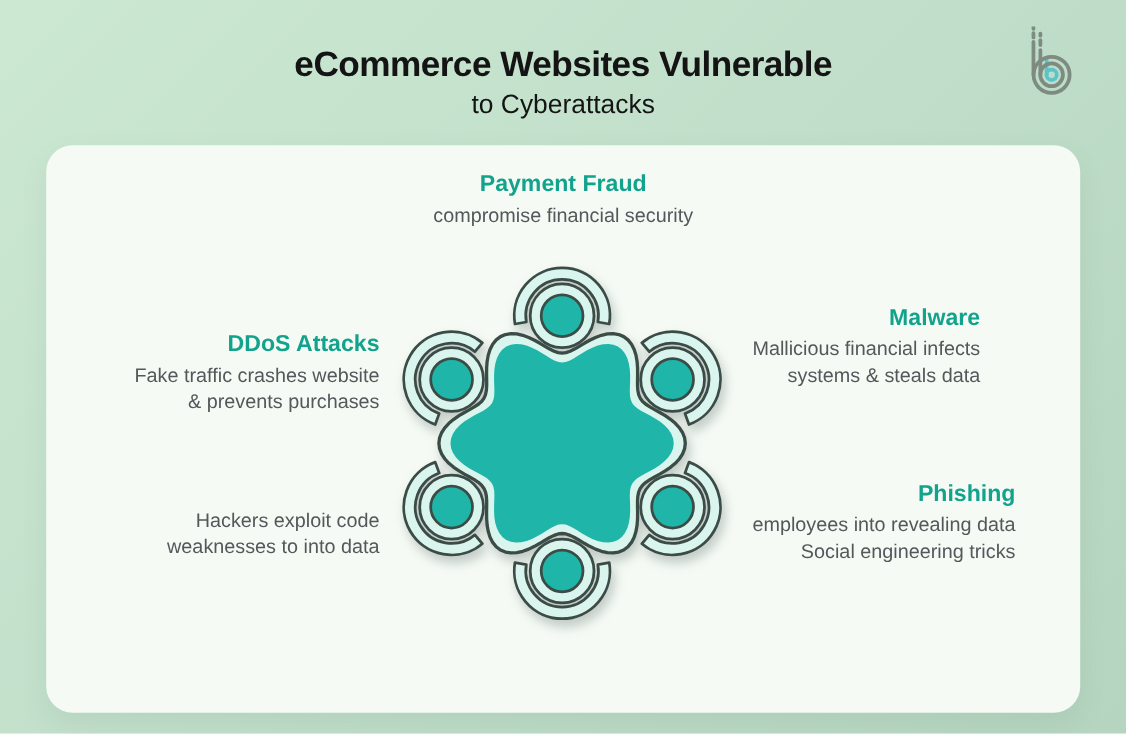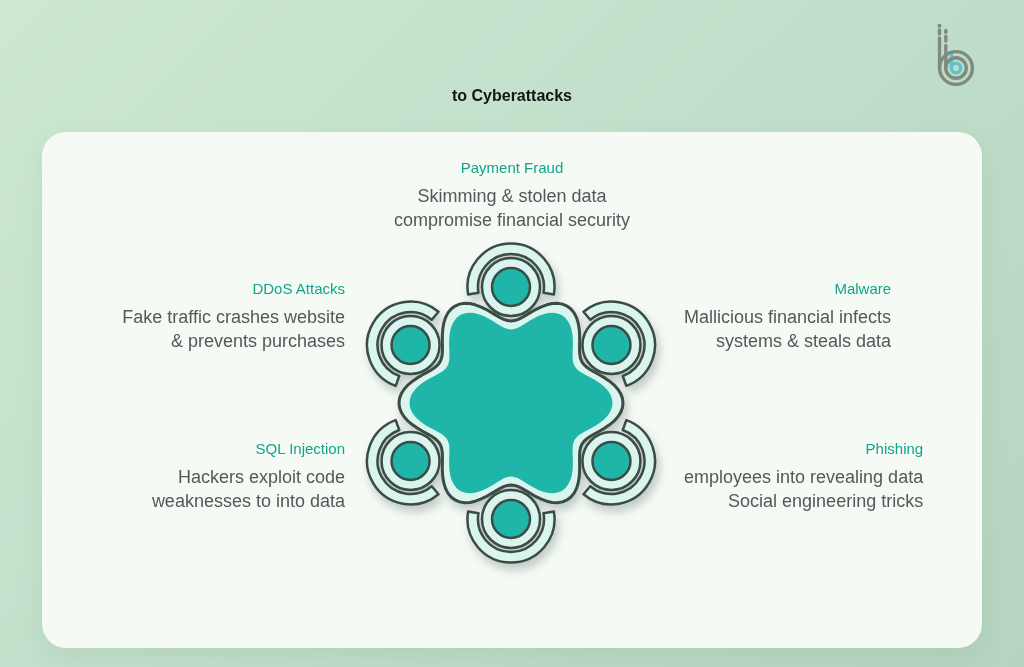--- a/index.html
+++ b/index.html
@@ -3,46 +3,47 @@
 <meta charset="utf-8">
 <style>
   html,body{margin:0;padding:0;}
   body{width:1024px;height:667px;overflow:hidden;font-family:"Liberation Sans",sans-serif;}
   .page{position:relative;width:1024px;height:667px;
         background:linear-gradient(135deg,var(--page-bg-top,#CCE8D3) 0%,var(--page-bg-bottom,#B5D5C0) 100%);}
   .title{position:absolute;top:40px;left:0;right:0;text-align:center;
          font-size:32px;line-height:36px;font-weight:700;letter-spacing:-0.5px;
          color:var(--title-text,#141414);}
   .subtitle{position:absolute;top:82px;left:0;right:0;text-align:center;
-            font-size:16px;line-height:28px;font-weight:700;color:var(--title-text,#141414);}
+            font-size:24px;line-height:28px;font-weight:400;color:var(--title-text,#141414);}
   .brand{position:absolute;left:920px;top:24px;width:66px;height:66px;}
   .card{position:absolute;left:42px;top:132px;width:940px;height:516px;
         background:var(--card-bg,#F5FAF4);border-radius:24px;
         box-shadow:0 10px 24px rgba(80,120,95,0.10);}
   .sec{position:absolute;}
-  .sec-title{margin:0 0 7px 0;font-size:15px;line-height:21px;font-weight:400;
+  .sec-title{margin:0 0 7px 0;font-size:21px;line-height:21px;font-weight:700;
              color:var(--accent,#12A38C);}
   .sec-desc{font-size:18px;line-height:23.5px;color:var(--body-text,#54585B);}
   .sec-center{left:0;right:0;text-align:center;}
-  .sec-right{right:679px;text-align:right;}
+  .sec-right{right:679px;text-align:right;margin-top:24px;}
   .sec-left{left:684px;text-align:right;}
   .sec-payment{top:157px;}
   .sec-ddos,.sec-malware{top:278px;}
   .sec-sql,.sec-phishing{top:438px;}
   .sec-bot{top:575px;}
   .wheel{position:absolute;left:341px;top:233px;width:340px;height:340px;
          filter:drop-shadow(3px 6px 5px rgba(70,90,85,0.30));}
   .brand svg .g{stroke:var(--logo-gray,#7E8B80);}
   .brand svg .t{stroke:var(--logo-teal,#5BC4C9);}
 </style>
 </head>
 <body>
 
 <div class="page">
 
+  <div class="title">eCommerce Websites Vulnerable</div>
   <div class="subtitle">to Cyberattacks</div>
 
   <div class="brand">
     <svg width="66" height="66" viewBox="0 0 66 66" fill="none">
       <g stroke-width="3.4" stroke-linecap="round">
         <line class="g" x1="19.5" y1="0.8" x2="19.5" y2="2.2"></line>
         <line class="g" x1="19.5" y1="6" x2="19.5" y2="10"></line>
         <line class="g" x1="25.8" y1="6.5" x2="25.8" y2="8.5"></line>
         <line class="g" x1="25.8" y1="12.5" x2="25.8" y2="17"></line>
         <line class="g" x1="19.5" y1="14" x2="19.5" y2="44"></line>
@@ -75,38 +76,36 @@
       <path d="M97.50 261.32A43.5 43.5 0 1 1 54.66 187.12L58.25 196.99A33 33 0 1 0 90.75 253.28Z" fill="#D9F5EE" stroke="#3B4B46" stroke-width="2.5" stroke-linejoin="round"></path>
       <circle cx="69.54" cy="228" r="29" fill="#D9F5EE" stroke="#3B4B46" stroke-width="2.5"></circle>
       <circle cx="69.54" cy="228" r="19" fill="#1FB6A9" stroke="#3B4B46" stroke-width="2.5"></circle>
       <path d="M54.66 152.88A43.5 43.5 0 1 1 97.50 78.68L90.75 86.72A33 33 0 1 0 58.25 143.01Z" fill="#D9F5EE" stroke="#3B4B46" stroke-width="2.5" stroke-linejoin="round"></path>
       <circle cx="69.54" cy="112" r="29" fill="#D9F5EE" stroke="#3B4B46" stroke-width="2.5"></circle>
       <circle cx="69.54" cy="112" r="19" fill="#1FB6A9" stroke="#3B4B46" stroke-width="2.5"></circle>
     </svg>
 
   <div class="sec sec-center sec-payment">
     <h3 class="sec-title">Payment Fraud</h3>
-    <div class="sec-desc">Skimming &amp; stolen data</div>
     <div class="sec-desc">compromise financial security</div>
   </div>
 
   <div class="sec sec-right sec-ddos">
     <h3 class="sec-title">DDoS Attacks</h3>
     <div class="sec-desc">Fake traffic crashes website</div>
     <div class="sec-desc">&amp; prevents purchases</div>
   </div>
 
   <div class="sec sec-left sec-malware">
     <h3 class="sec-title">Malware</h3>
     <div class="sec-desc">Mallicious financial infects</div>
     <div class="sec-desc">systems &amp; steals data</div>
   </div>
 
   <div class="sec sec-right sec-sql">
-    <h3 class="sec-title">SQL Injection</h3>
     <div class="sec-desc">Hackers exploit code</div>
     <div class="sec-desc">weaknesses to into data</div>
   </div>
 
   <div class="sec sec-left sec-phishing">
     <h3 class="sec-title">Phishing</h3>
     <div class="sec-desc">employees into revealing data</div>
     <div class="sec-desc">Social engineering tricks</div>
   </div>
 

